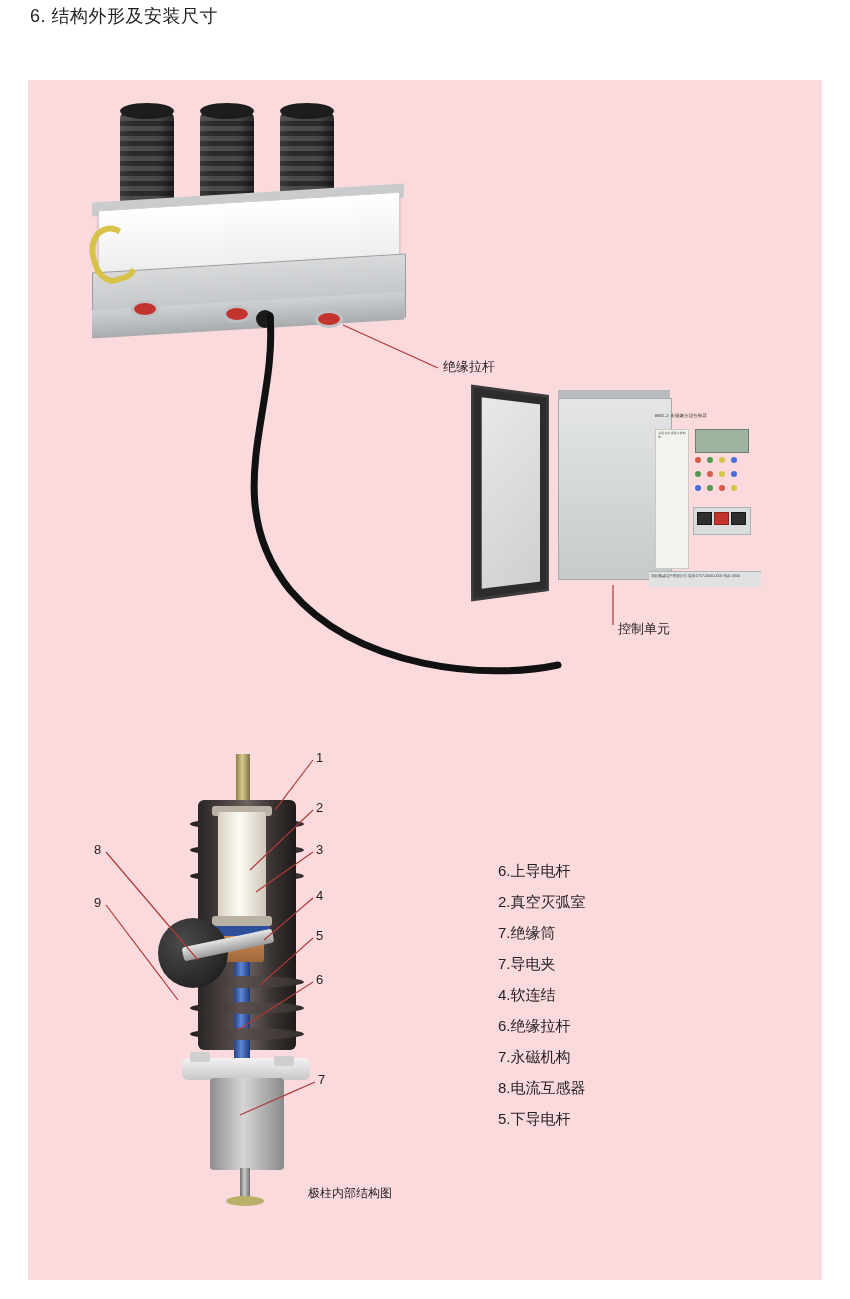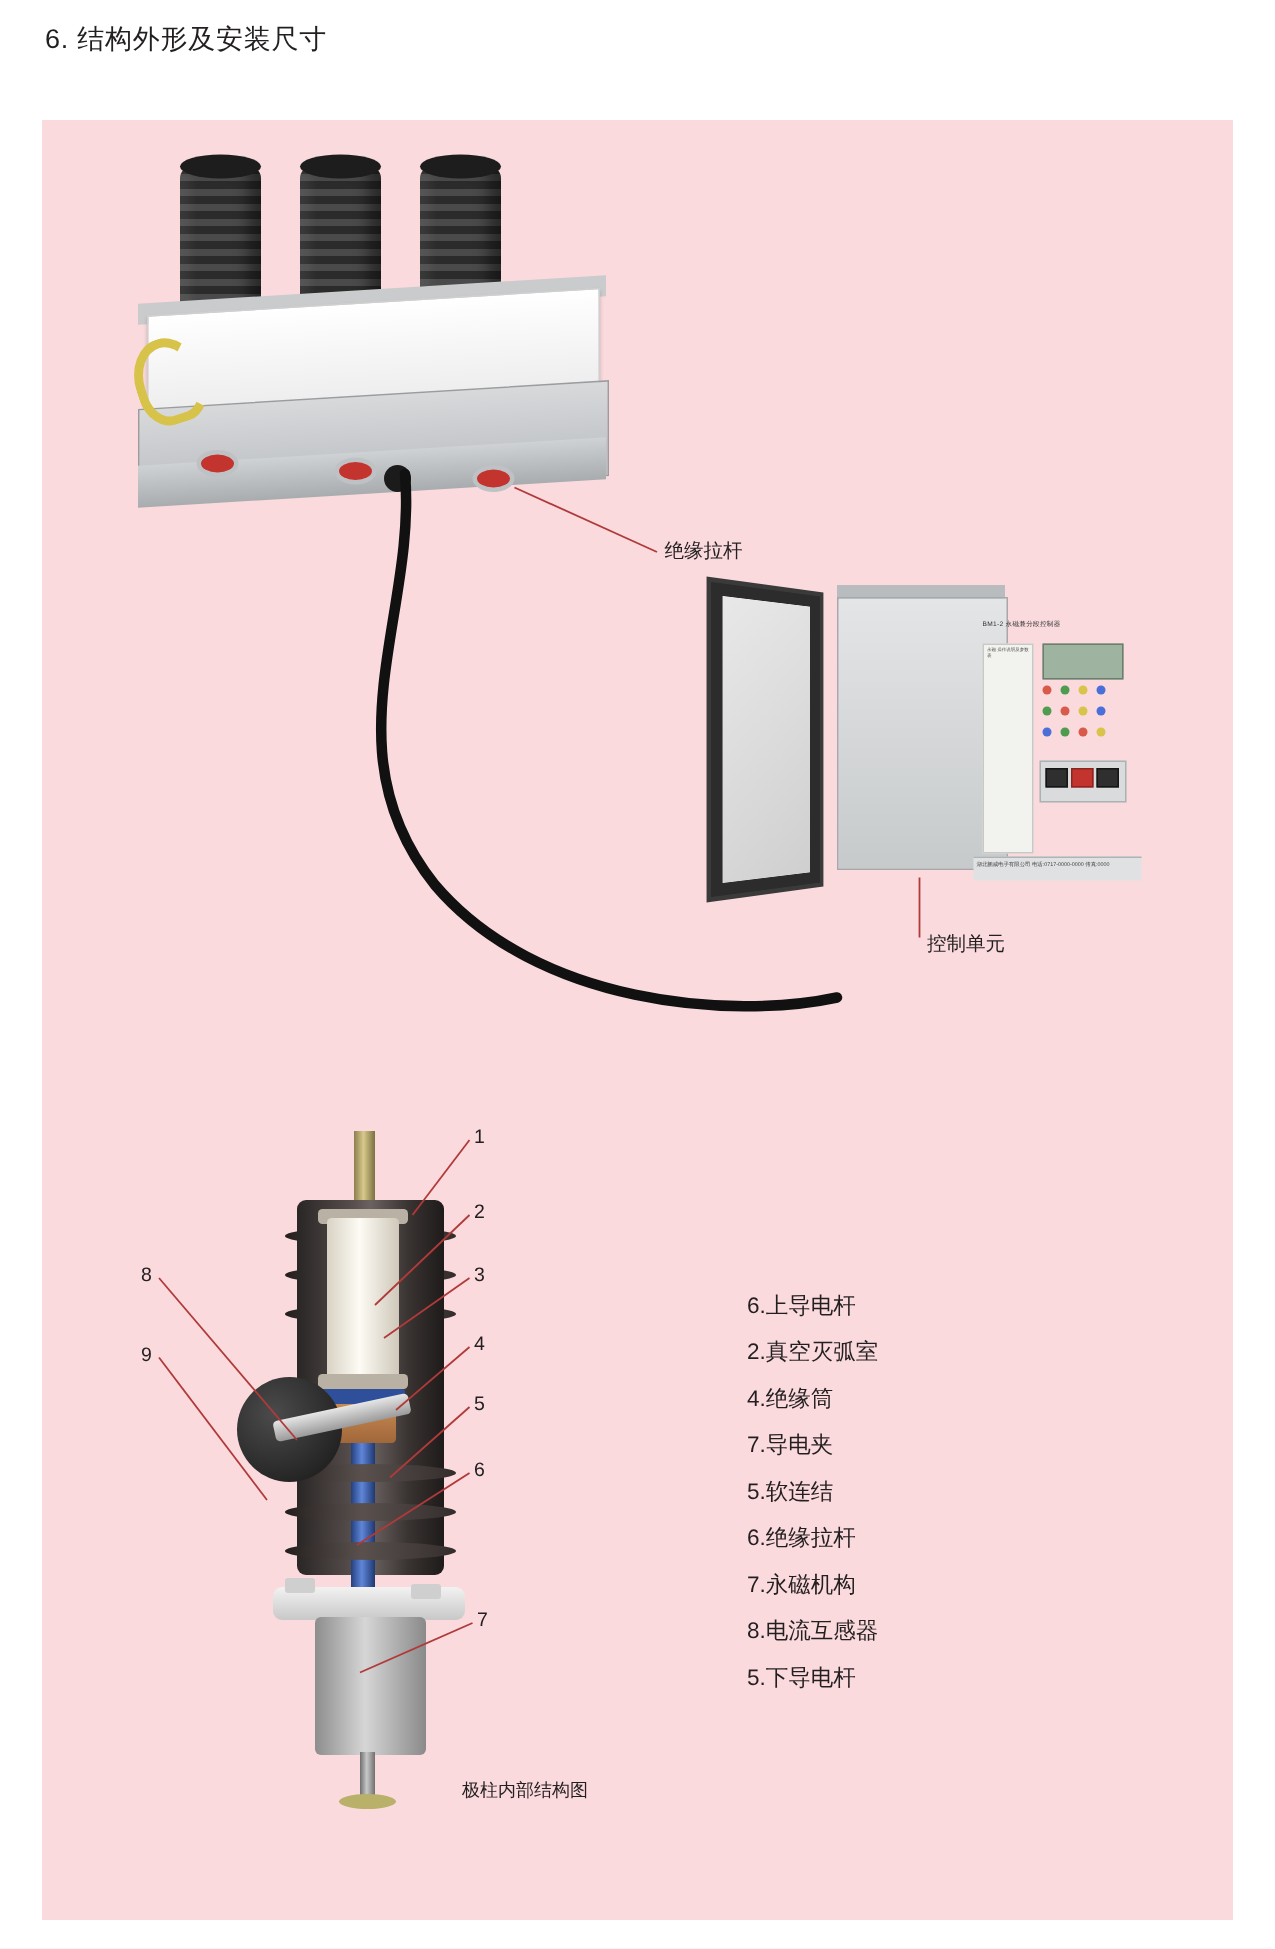--- a/index.html
+++ b/index.html
@@ -1,17 +1,17 @@
 <!DOCTYPE html>
 <html><head>
 <meta charset="utf-8">
 <style>
   html,body{margin:0;padding:0;background:#ffffff;}
   body{width:850px;height:1299px;position:relative;font-family:"Liberation Sans","DejaVu Sans",sans-serif;overflow:hidden;}
-  .page-title{position:absolute;left:30px;top:14px;font-size:18px;color:#231f20;letter-spacing:.5px;}
+  .page-title{position:absolute;left:30px;top:4px;font-size:18px;color:#231f20;letter-spacing:.5px;}
   .panel{position:absolute;left:28px;top:80px;width:794px;height:1200px;background:#fadadd;}
   
   .breaker{position:absolute;left:70px;top:25px;width:400px;height:300px;}
   .bush{position:absolute;width:54px;height:100px;border-radius:8px 8px 4px 4px;
         background:repeating-linear-gradient(180deg,#2b2b2b 0 5px,#4a4a4a 5px 10px);
         box-shadow:inset -8px 0 10px rgba(0,0,0,.45), inset 6px 0 8px rgba(255,255,255,.08);}
   .bush .cap{position:absolute;left:0;top:-8px;width:54px;height:16px;border-radius:50%;background:#1d1d1d;}
   .b1{left:22px;top:6px;}
   .b2{left:102px;top:6px;}
   .b3{left:182px;top:6px;}
@@ -194,23 +194,23 @@
   <div class="num" style="left:290px;top:992px">7</div>
   <div class="num" style="left:66px;top:762px">8</div>
   <div class="num" style="left:66px;top:815px">9</div>
 
   <div class="anno" style="left:415px;top:278px">绝缘拉杆</div>
   <div class="anno" style="left:590px;top:540px">控制单元</div>
 
   <div class="legend">
     <div>6.上导电杆</div>
     <div>2.真空灭弧室</div>
-    <div>4.绝缘筒</div>
+    <div>7.绝缘筒</div>
     <div>7.导电夹</div>
-    <div>5.软连结</div>
+    <div>4.软连结</div>
     <div>6.绝缘拉杆</div>
     <div>7.永磁机构</div>
     <div>8.电流互感器</div>
     <div>5.下导电杆</div>
   </div>
 
   <div class="caption">极柱内部结构图</div>
 
 </div>
 

